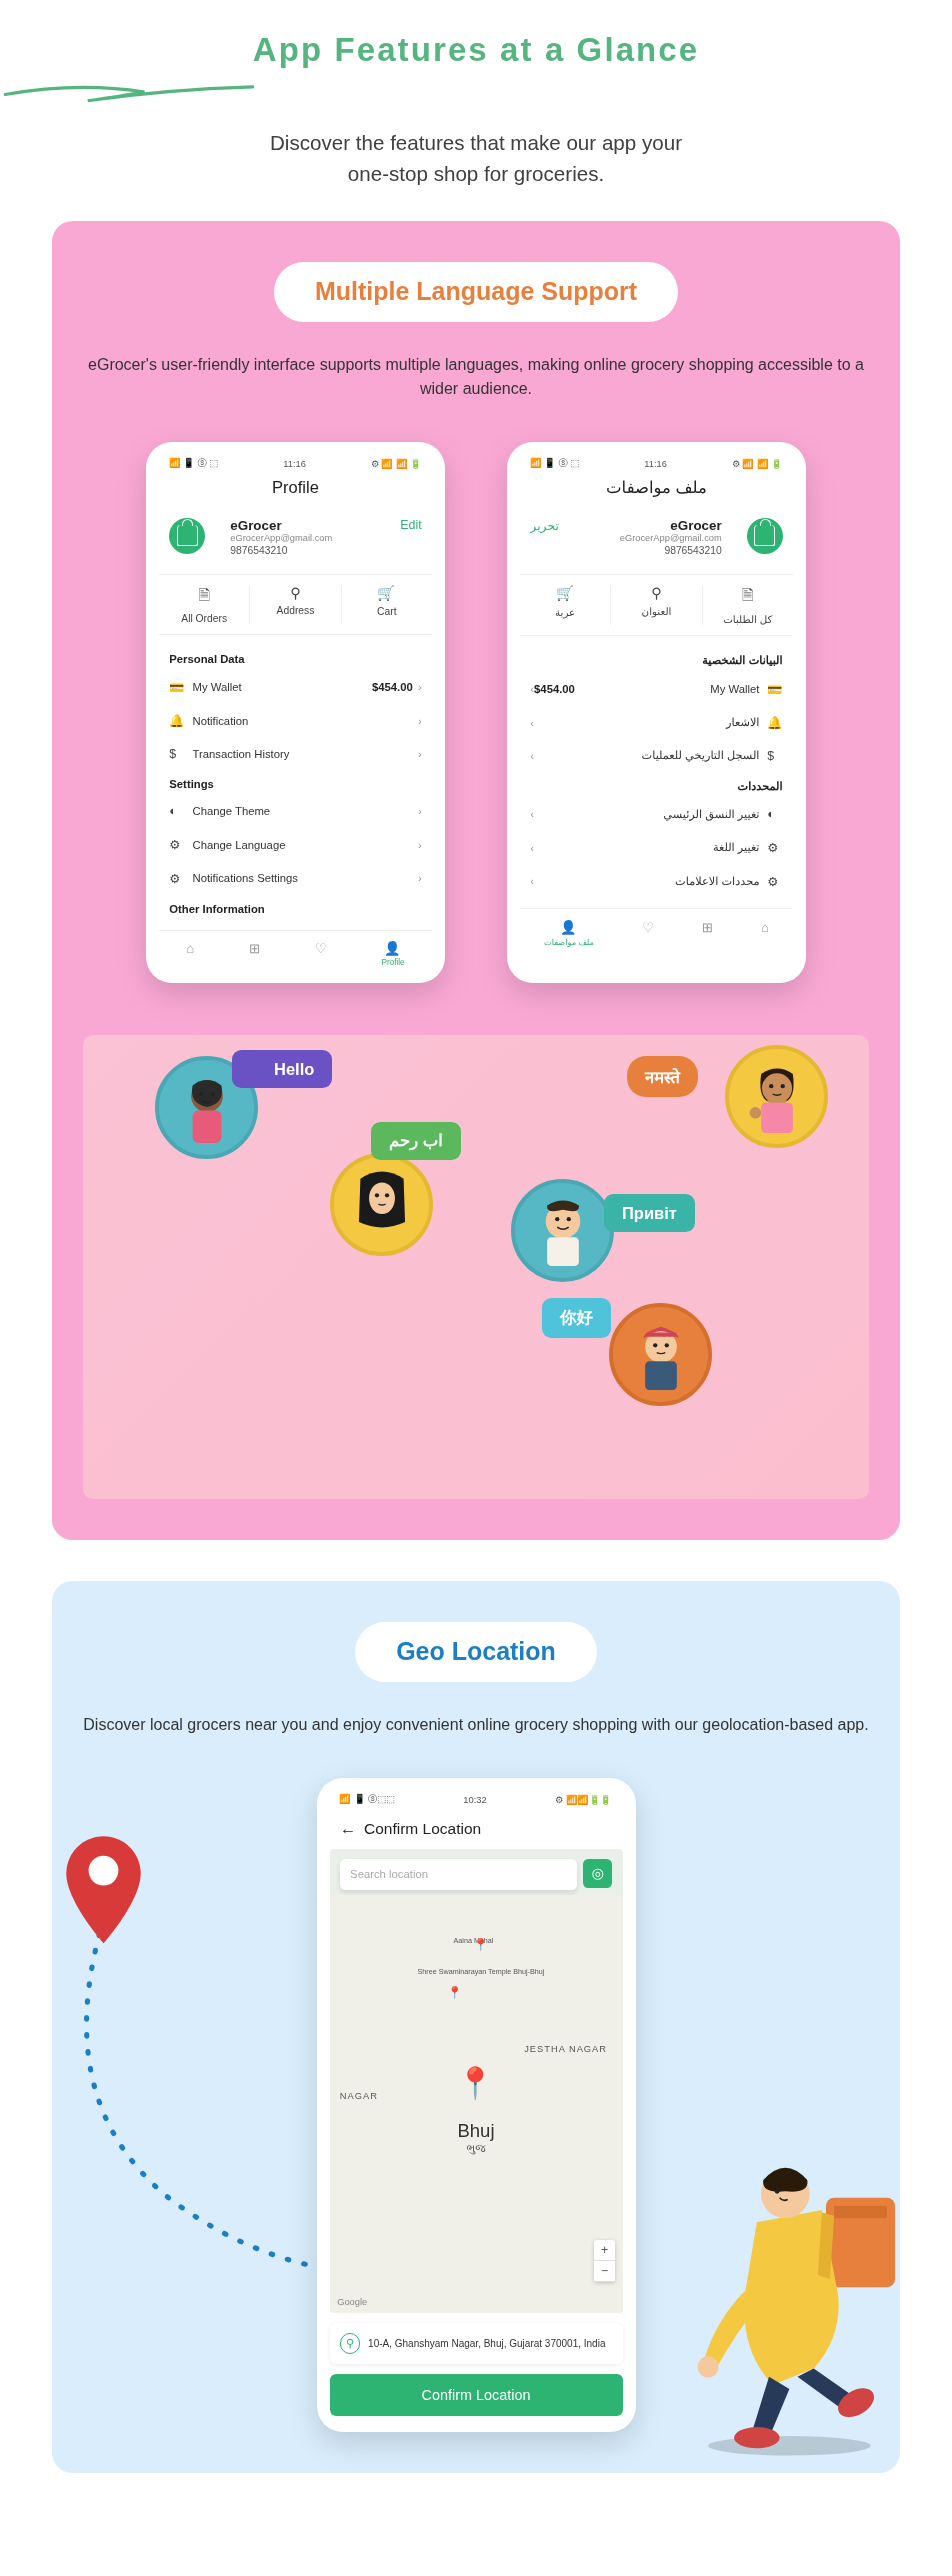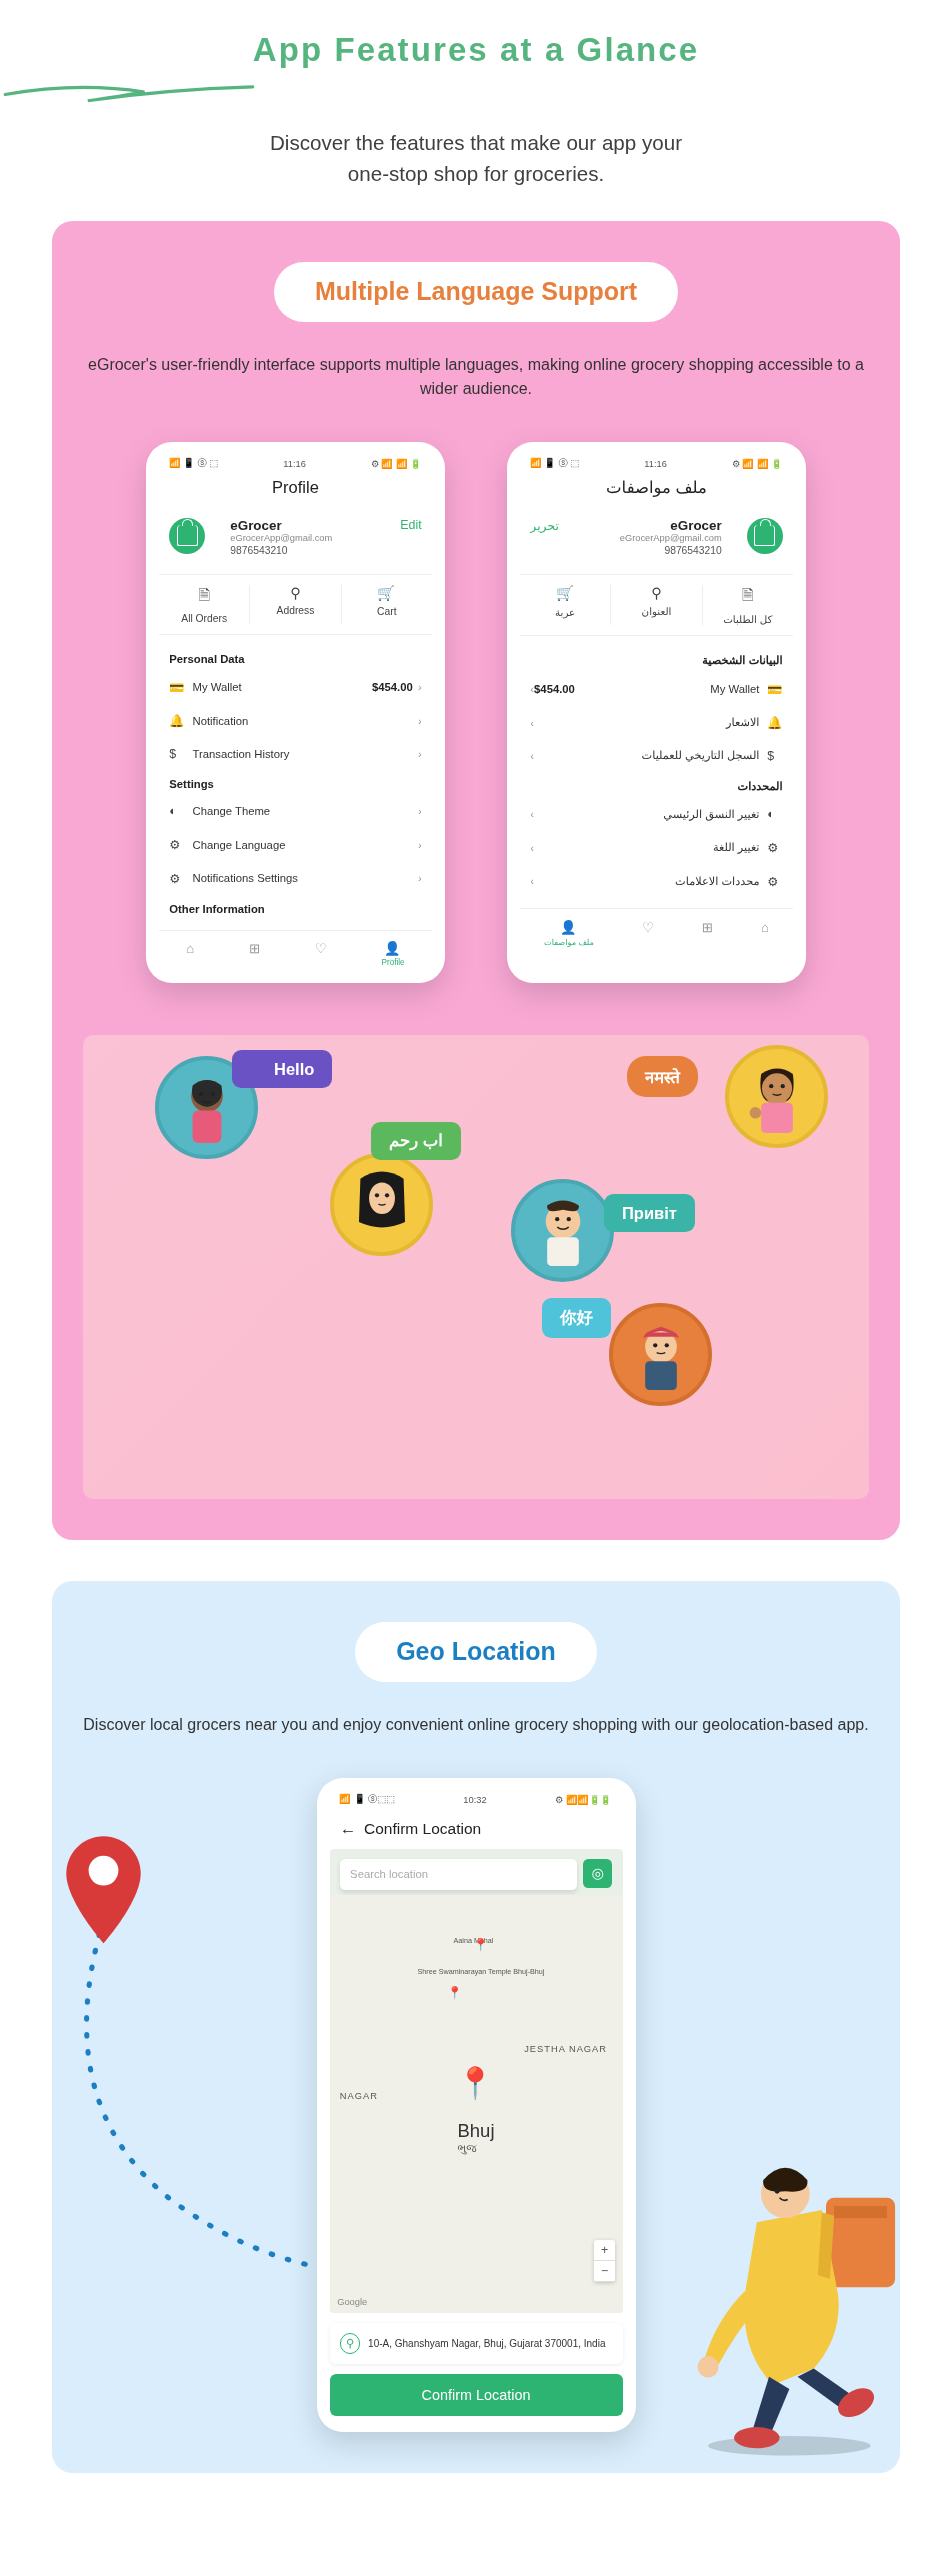--- a/index.html
+++ b/index.html
@@ -375,21 +375,21 @@
           <div class="search-box">Search location</div>
           <div class="locate-btn">◎</div>
           <div class="map-content">
             <div class="map-label" style="top:41px;left:124px;font-size:7.2px;">Aaina Mahal</div>
             <div class="map-label" style="top:72px;left:88px;font-size:7.2px;text-align:center;">Shree Swaminarayan Temple Bhuj-Bhuj</div>
             <div class="map-label" style="top:196px;left:10.3px;font-size:9.3px;letter-spacing:1px;">NAGAR</div>
             <div class="map-label" style="top:149px;right:15.5px;font-size:9.3px;letter-spacing:1px;">JESTHA NAGAR</div>
             <div class="small-pin" style="top:42px;left:144px;">📍</div>
             <div class="small-pin" style="top:90px;left:118px;">📍</div>
             <div class="big-pin">📍</div>
-            <div style="position:absolute;left:50%;top:54%;transform:translateX(-50%);">
+            <div style="position:absolute;left:50%;top:54%;transform:translateX(-50%);text-align:center;">
               <div class="city-label">Bhuj</div>
               <div style="font-size:11px;color:#555;">ભુજ</div>
             </div>
             <div class="map-controls">
               <div class="map-ctrl-btn">+</div>
               <div class="map-ctrl-btn">−</div>
             </div>
             <div class="google-logo">Google</div>
           </div>
         </div>

